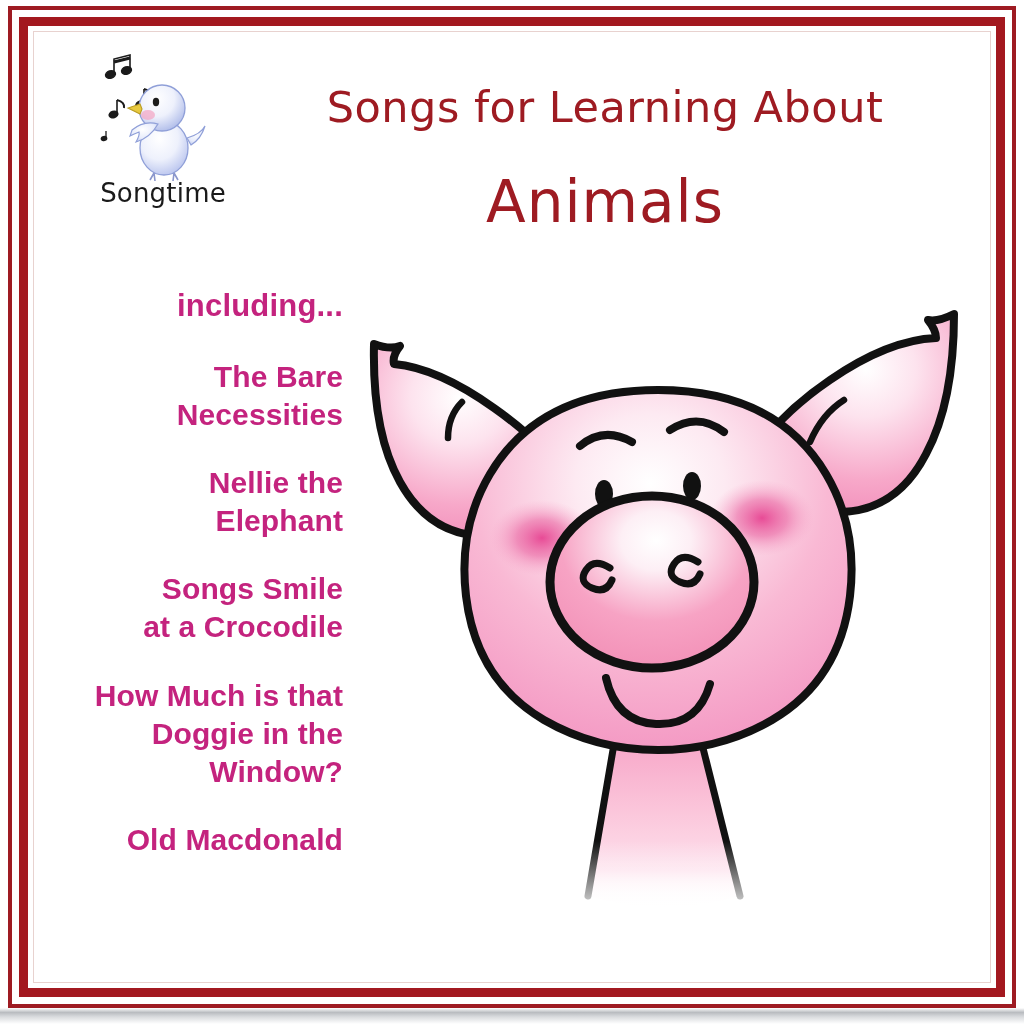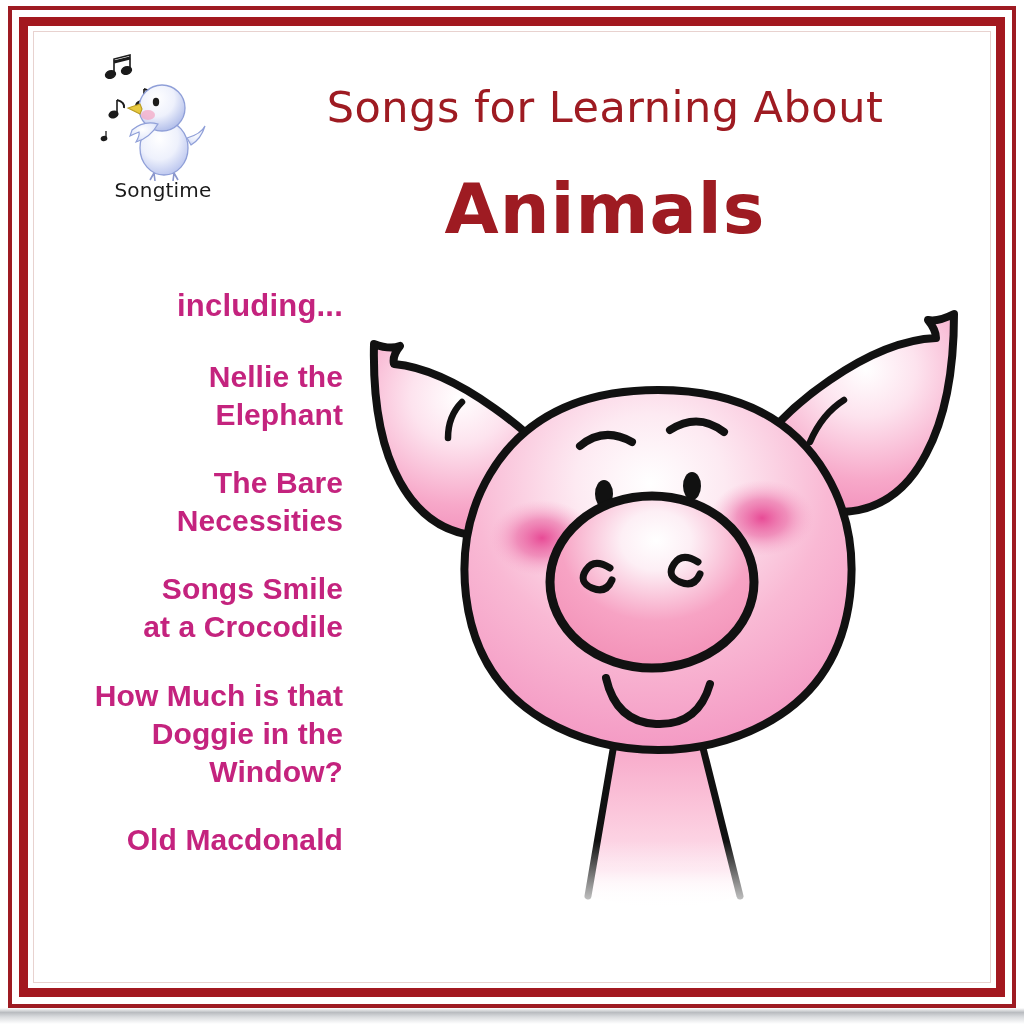--- a/index.html
+++ b/index.html
@@ -72,21 +72,21 @@
     height: 170px;
   }
   .logo-art { position: absolute; left: 0; top: 0; }
   .logo-word {
     position: absolute;
     left: 0;
     top: 136px;
     width: 150px;
     text-align: center;
     font-family: "DejaVu Sans", sans-serif;
-    font-size: 20px;
+    font-size: 26px;
     color: #1a1a1a;
     letter-spacing: 0.2px;
   }
 
   
   .title-line1 {
     position: absolute;
     left: 215px;
     top: 82px;
     width: 780px;
@@ -98,22 +98,22 @@
     letter-spacing: 0.5px;
     white-space: nowrap;
   }
   .title-line2 {
     position: absolute;
     left: 355px;
     top: 168px;
     width: 500px;
     text-align: center;
     font-family: "DejaVu Sans", sans-serif;
-    font-size: 70px;
-    font-weight: 700;
+    font-size: 58px;
+    font-weight: 400;
     color: #9e1b22;
     letter-spacing: 1px;
     white-space: nowrap;
   }
 
   
   .tracklist {
     position: absolute;
     left: 38px;
     top: 288px;
@@ -210,24 +210,24 @@
       <path d="M66,131 l-4,7 M66,131 l1,8 M86,131 l4,7 M86,131 l-1,8" stroke="#8a96cc" stroke-width="1.6" fill="none"></path>
     </svg>
     <div class="logo-word">Songtime</div>
   </div>
 
   <div class="title-line1">Songs for Learning About</div>
   <div class="title-line2">Animals</div>
 
   <div class="tracklist">
     <div class="including">including...</div>
+    <div class="track" style="white-space:pre-line">The Bare
+Necessities</div>
     <div class="track" style="white-space:pre-line">Nellie the
 Elephant</div>
-    <div class="track" style="white-space:pre-line">The Bare
-Necessities</div>
     <div class="track" style="white-space:pre-line">Songs Smile
 at a Crocodile</div>
     <div class="track" style="white-space:pre-line">How Much is that
 Doggie in the
 Window?</div>
     <div class="track" style="white-space:pre-line">Old Macdonald</div>
   </div>
 
   <svg class="pig" viewBox="0 0 624 624">
     <defs>

